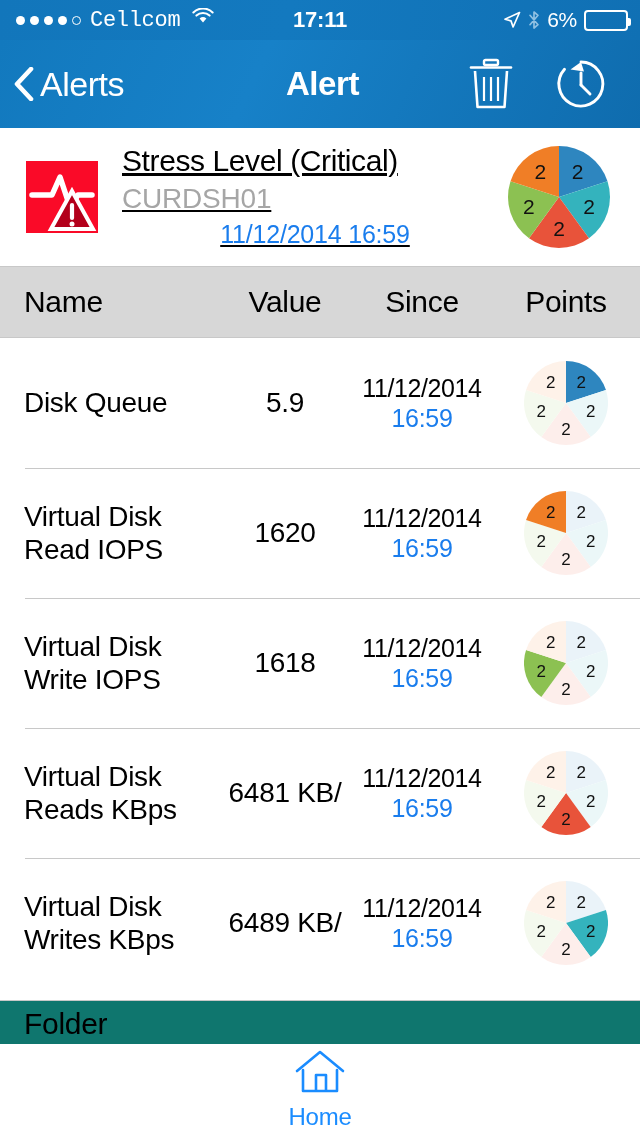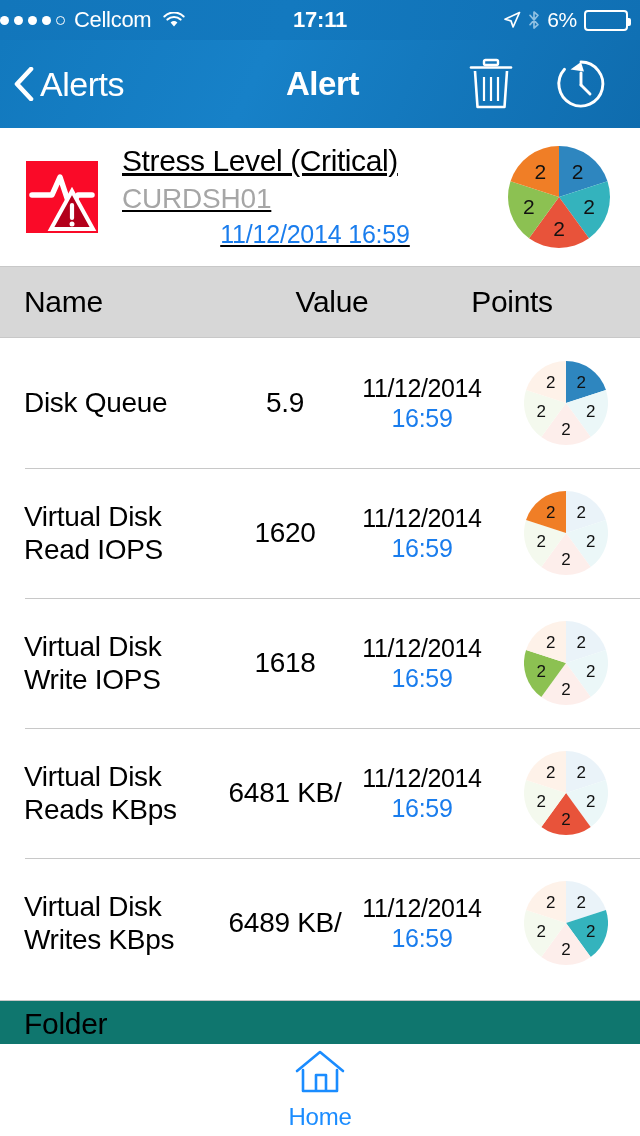--- a/index.html
+++ b/index.html
@@ -11,21 +11,21 @@
     position:relative;
   }
 
   
   .statusbar{
     height:40px; width:100%;
     background:linear-gradient(100deg,#1276bb 0%,#1379bf 45%,#1070b4 100%);
     display:flex; align-items:center;
     color:#fff; position:relative;
   }
-  .sb-left{ display:flex; align-items:center; gap:9px; }
+  .sb-left{ display:flex; padding-left:16px; gap:9px;font-family:Liberation Mono, monospace; }
   .dots{ display:flex; align-items:center; gap:5px; }
   .dot{ width:9px;height:9px;border-radius:50%;background:#fff; }
   .dot.hollow{ background:transparent;border:1.5px solid #fff;width:9px;height:9px; }
   .carrier{ font-size:22px; letter-spacing:-0.3px; }
   .wifi{ width:22px;height:16px;position:relative;margin-left:3px; }
   .sb-center{
     position:absolute;left:0;right:0;text-align:center;
     font-size:22px;font-weight:bold;letter-spacing:-0.2px;
   }
   .sb-right{ margin-left:auto; display:flex; align-items:center; gap:7px; padding-right:12px; }
@@ -70,21 +70,21 @@
   .alert-texts{ margin-left:24px;flex:1;display:flex;flex-direction:column;gap:2px;text-decoration:underline; }
   .alert-title{ font-size:30px;color:#000;letter-spacing:-0.4px;line-height:1.22; }
   .alert-host{ font-size:28px;color:#a6a6a6;letter-spacing:-0.2px;line-height:1.22; }
   .alert-time{ font-size:25px;color:#1a7ded;letter-spacing:-0.2px;line-height:1.3;text-align:center; }
   .header-pie{ width:102px;height:102px;flex:none;margin-right:8px; }
 
   
   .table-head{
     height:72px;width:100%;background:#d7d7d7;
     display:flex;align-items:center;
-    border-top:1px solid #c8c8c8;border-bottom:1px solid #c8c8c8;gap:47px;
+    border-top:1px solid #c8c8c8;border-bottom:1px solid #c8c8c8;
   }
   .th{ font-size:30px;color:#000;letter-spacing:-0.3px; }
   .col-name{ width:222px;padding-left:24px; }
   .col-value{ width:126px;text-align:center; }
   .col-since{ width:148px;text-align:center; }
   .col-points{ width:140px;text-align:center; }
 
   
   .rows{ width:100%;background:#a21caf; }
   .row{
@@ -226,20 +226,21 @@
         <path d="M51 51 L21.02295213308385 92.2598667131223 A51 51 0 0 1 2.4961176689471642 35.240133286877686 Z" fill="#8cc152"></path>
         <text x="20.927592954747244" y="68.12111736213583" text-anchor="middle" font-size="21" font-family="&quot;Liberation Sans&quot;, sans-serif" fill="#111">2</text>
         <path d="M51 51 L2.4961176689471642 35.240133286877686 A51 51 0 0 1 50.99999999999999 0 Z" fill="#f07e26"></path>
         <text x="32.414230322512" y="32.768882637864166" text-anchor="middle" font-size="21" font-family="&quot;Liberation Sans&quot;, sans-serif" fill="#111">2</text>
       </svg></div>
 </div>
 
 <div class="table-head">
   <div class="th col-name">Name</div>
   <div class="th col-value">Value</div>
+  <div class="th col-since">Since</div>
   <div class="th col-points">Points</div>
 </div>
 
 <div class="rows" id="rows-container">
     <div class="row">
       <div class="cell-name">Disk Queue</div>
       <div class="cell-value">5.9</div>
       <div class="cell-since">
         <span class="since-date">11/12/2014</span>
         <span class="since-time">16:59</span>

